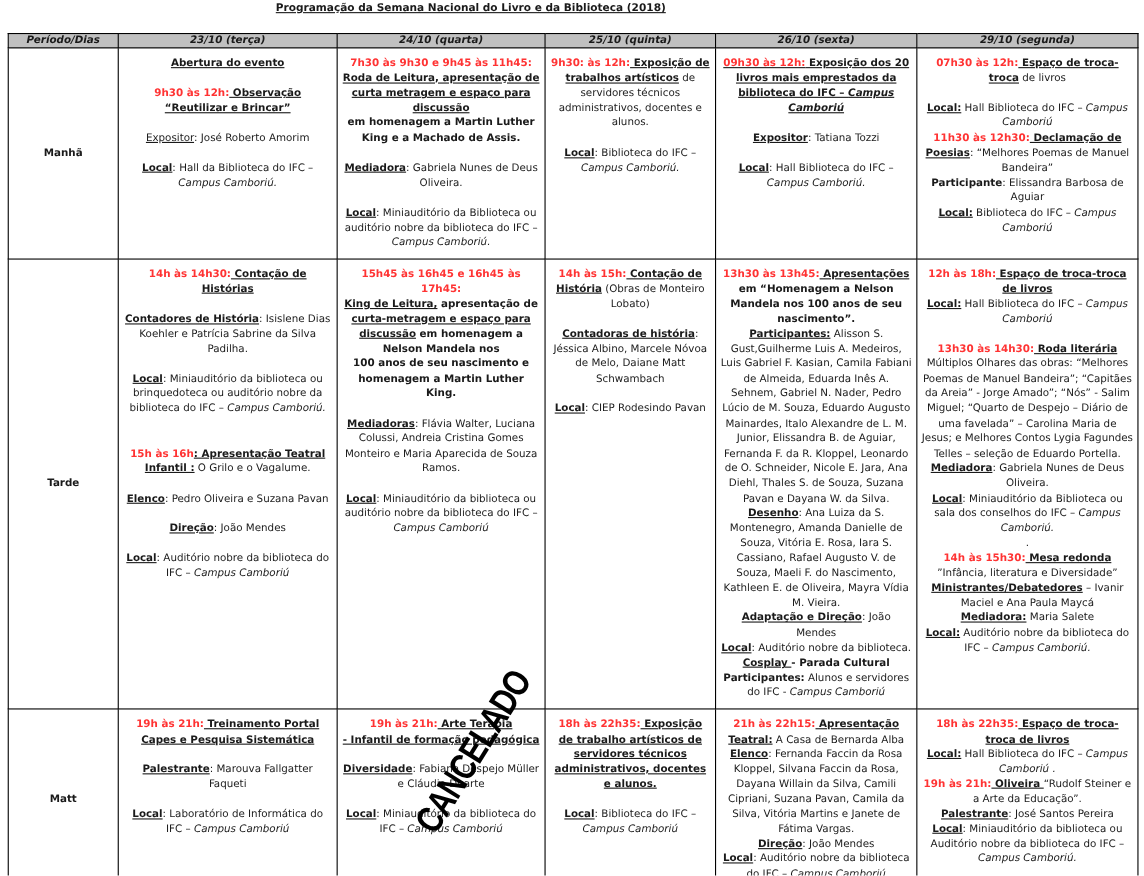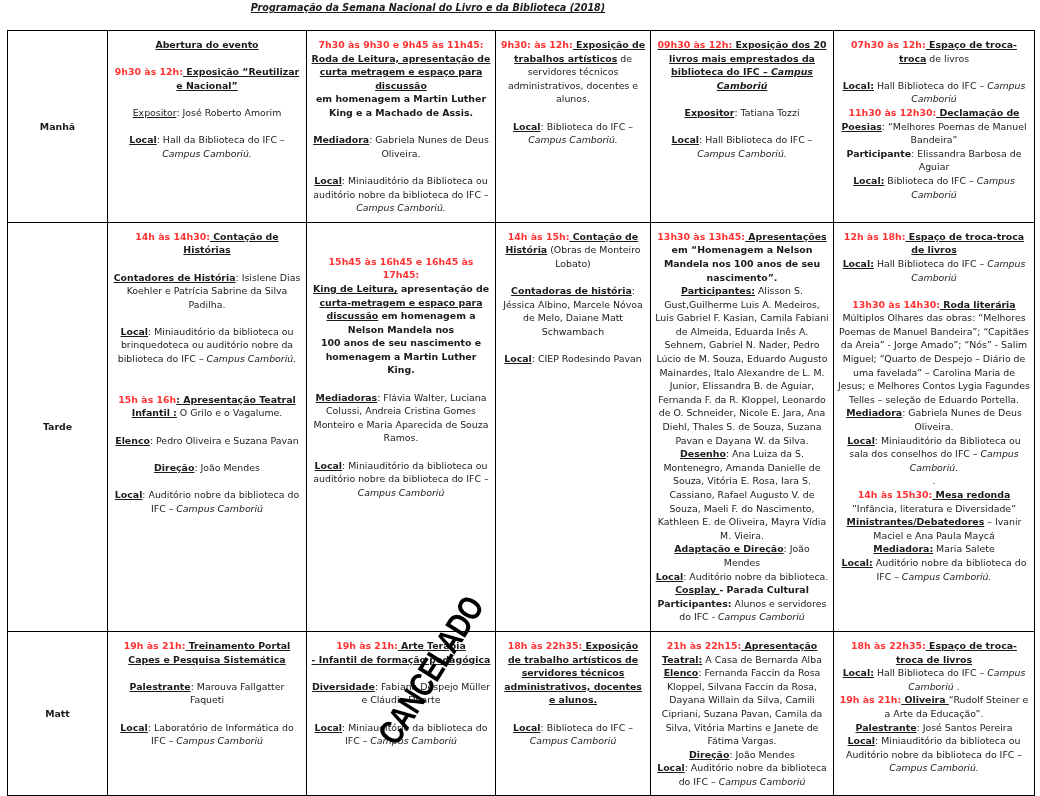--- a/index.html
+++ b/index.html
@@ -1,24 +1,24 @@
 <!DOCTYPE html>
 <html><head>
 <meta charset="utf-8">
 <style>
   html, body { margin: 0; padding: 0; background: #ffffff; }
   body { width: 1040px; height: 796px; position: relative; overflow: hidden;
          font-family: "DejaVu Sans", sans-serif; font-size: 9.4px; color: #1a1a1a; }
   .title { position: absolute; top: 2px; left: 0; width: 856px; text-align: center;
-           font-style: italic; font-weight: bold; text-decoration: underline; font-size: 9.6px; }
+           font-weight: bold; text-decoration: underline; font-size: 9.6px; }
   table { position: absolute; top: 30px; left: 7px; border-collapse: collapse; table-layout: fixed; width: 1027px; }
   td, th { border: 1px solid #000; vertical-align: top; text-align: center; padding: 7px 4px; line-height: 13.6px; }
   th { background: #c0c0c0; font-style: italic; font-weight: bold; height: 12px; line-height: 12px; padding: 0 4px; }
   td.period { vertical-align: middle; font-weight: bold; }
-  .red { color: #ff3333; font-weight: bold; margin-top: 25px; }
+  .red { color: #ff3333; font-weight: bold; }
   .u { text-decoration: underline; }
   .b { font-weight: bold; }
   .i { font-style: italic; }
   .gap { height: 13.6px; }
   .cell { position: relative; }
   .stamp { position: absolute; left: 20px; top: 32px; transform: rotate(-58deg); font-family: "Liberation Sans", sans-serif;
            font-weight: bold; font-size: 34px; letter-spacing: -1px; color: #000; transform-origin: center; transform: rotate(-58deg) scaleX(0.8); }
   .note { position: absolute; top: 810px; left: 14px; font-size: 9px; }
 </style>
 </head>
@@ -29,27 +29,35 @@
 <table>
   <colgroup>
     <col style="width:100px">
       <col style="width:199px">
       <col style="width:189px">
       <col style="width:155px">
       <col style="width:183px">
       <col style="width:201px">
   </colgroup>
   <tbody>
+      <tr>
+    <th>Período/Dias</th>
+    <th>23/10 (terça)</th>
+    <th>24/10 (quarta)</th>
+    <th>25/10 (quinta)</th>
+    <th>26/10 (sexta)</th>
+    <th>29/10 (segunda)</th>
+  </tr>
 
   <tr style="height:183px">
     <td class="period">Manhã</td>
     <td>
       <div class="b u">Abertura do evento</div>
       <div class="gap"></div>
-      <div><span class="red">9h30 às 12h:</span><span class="b u"> Exposição “Reutilizar e Nacional”</span></div>
+      <div><span class="red">9h30 às 12h:</span><span class="b u"> Observação “Reutilizar e Brincar”</span></div>
       <div class="gap"></div>
       <div><span class="u">Expositor</span><span>: José Roberto Amorim</span></div>
       <div class="gap"></div>
       <div><span class="b u">Local</span><span>: Hall da Biblioteca do IFC – </span><span class="i">Campus Camboriú.</span></div>
     </td>
     <td>
       <div><span class="red">7h30 às 9h30 e 9h45 às 11h45:</span><span class="b u"> Roda de Leitura, apresentação de curta metragem e  espaço para discussão</span></div>
       <div class="b">em homenagem a Martin Luther King e a Machado de Assis.</div>
       <div class="gap"></div>
       <div><span class="b u">Mediadora</span><span>: Gabriela Nunes de Deus Oliveira.</span></div>

